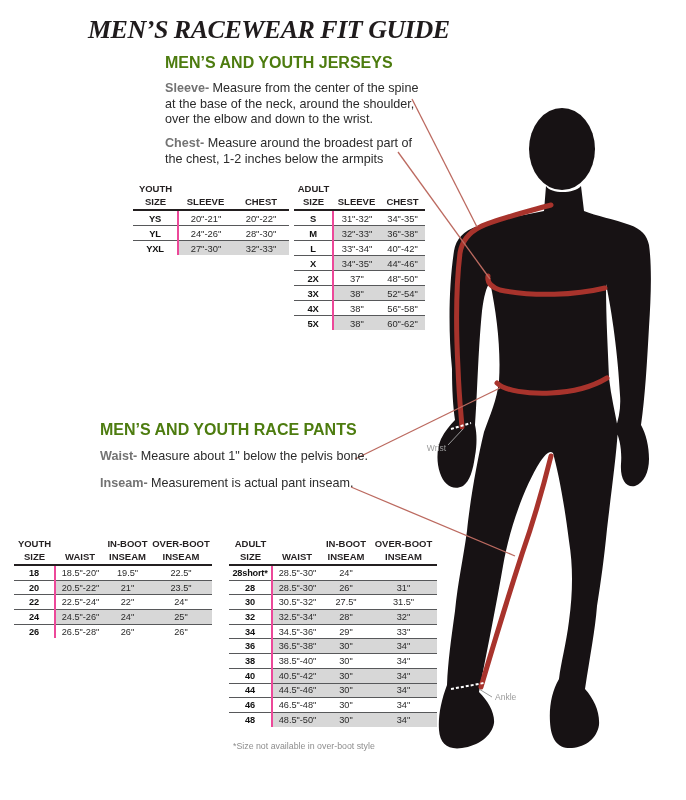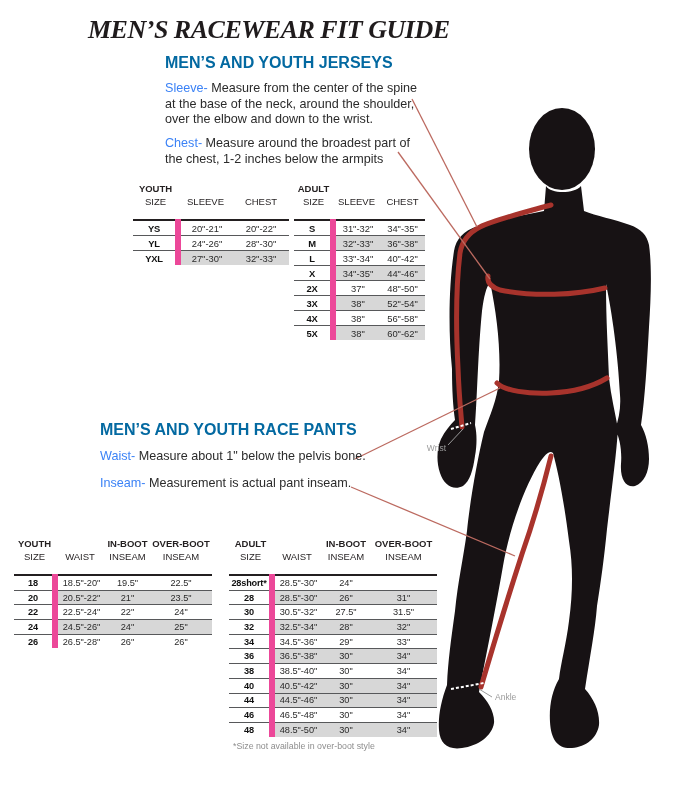--- a/index.html
+++ b/index.html
@@ -1,34 +1,34 @@
 <!DOCTYPE html>
 <html><head>
 <meta charset="utf-8">
 <style>
   html,body{margin:0;padding:0;background:#ffffff;}
   .page{position:relative;width:686px;height:800px;background:#fff;overflow:hidden;
         font-family:"Liberation Sans",sans-serif;color:#231f20;}
   .abs{position:absolute;}
   .title{left:88px;top:15px;font-size:26px;font-weight:bold;font-style:italic;
          letter-spacing:-0.5px;color:#1f1b1c;white-space:nowrap;font-family:Liberation Serif, serif;}
-  .section-head{font-size:16px;font-weight:bold;color:#0369a1;white-space:nowrap;}
+  .section-head{font-size:16px;font-weight:bold;color:#4d7c0f;white-space:nowrap;}
   .copy{font-size:12.6px;line-height:1.24;color:#2b2b2b;}
-  .copy .lead{color:#3b82f6;font-weight:normal;}
+  .copy .lead{color:#737373;font-weight:bold;}
   .figure-svg{left:0;top:0;pointer-events:none;}
   .footnote{left:233px;top:741px;font-size:8.8px;color:#8d8d8d;text-align:center;}
 
   table.fit-table{position:absolute;border-collapse:collapse;table-layout:fixed;color:#231f20;}
   table.fit-table th,table.fit-table td{padding:0;text-align:center;vertical-align:middle;white-space:nowrap;}
   table.fit-table thead th{border-bottom:2px solid #231f20;font-weight:bold;text-align:center;}
   .fit-table .h1{font-size:9.5px;line-height:12px;font-weight:bold;min-height:12px;}
-  .fit-table .h2{font-size:9.5px;line-height:13px;font-weight:normal;padding-bottom:11px;}
+  .fit-table .h2{font-size:9.5px;line-height:13px;font-weight:bold;padding-bottom:1px;}
   table.fit-table tbody td{height:14px;font-size:9.4px;font-weight:normal;color:#2a2a2a;}
   table.pants tbody td{height:13.7px;font-size:9.2px;}
-  table.fit-table tbody td.size{font-weight:bold;color:#111;border-right:6px solid #ec4899;letter-spacing:-0.2px;}
+  table.fit-table tbody td.size{font-weight:bold;color:#111;border-right:2px solid #ec4899;letter-spacing:-0.2px;}
   table.fit-table tbody tr:not(:first-child) td{border-top:1px solid #57585a;}
   table.fit-table tbody tr.shade td:not(.size){background:#d7d7d7;}
 </style>
 </head>
 <body>
 
 <div class="page">
 
   <svg class="abs figure-svg" width="686" height="800" viewBox="0 0 686 800">
     <ellipse cx="562" cy="149" rx="33" ry="41" fill="#171214"></ellipse>

